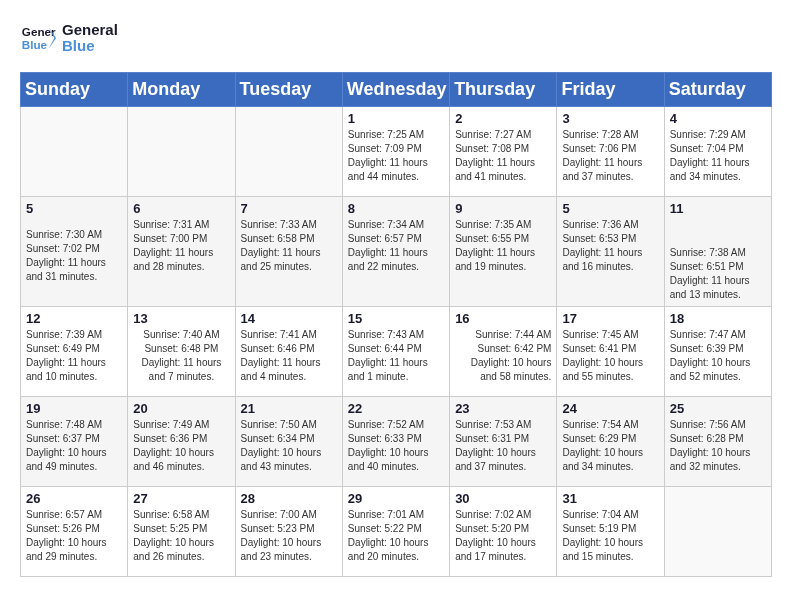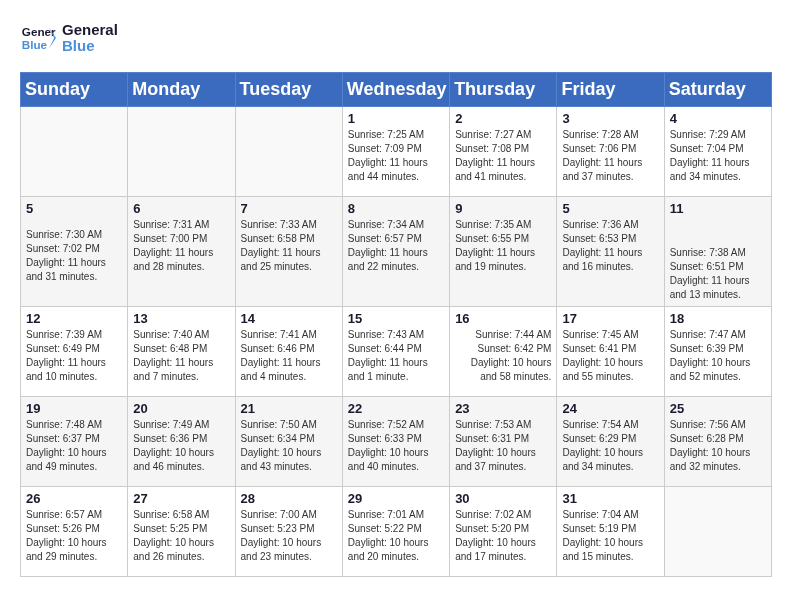--- a/index.html
+++ b/index.html
@@ -200,21 +200,21 @@
       <tr>
         <td>
           <div class="day-number">12</div>
           <div class="day-info" style="white-space: pre-line;">Sunrise: 7:39 AM
 Sunset: 6:49 PM
 Daylight: 11 hours
 and 10 minutes.</div>
         </td>
         <td>
           <div class="day-number">13</div>
-          <div class="day-info" style="white-space: pre-line;">Sunrise: 7:40 AM
+          <div class="day-info" style="white-space: pre-line; text-align: center;">Sunrise: 7:40 AM
 Sunset: 6:48 PM
 Daylight: 11 hours
 and 7 minutes.</div>
         </td>
         <td>
           <div class="day-number">14</div>
           <div class="day-info" style="white-space: pre-line;">Sunrise: 7:41 AM
 Sunset: 6:46 PM
 Daylight: 11 hours
 and 4 minutes.</div>

